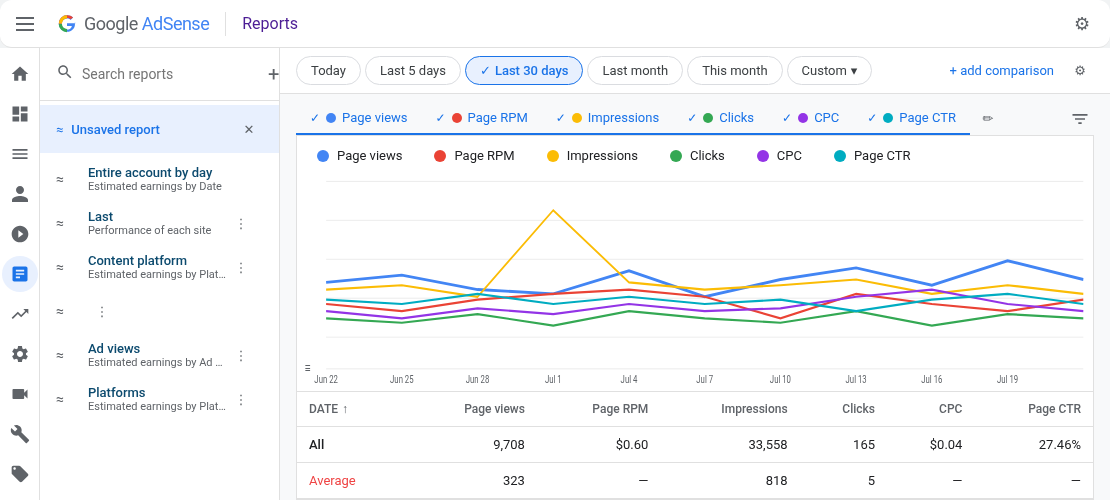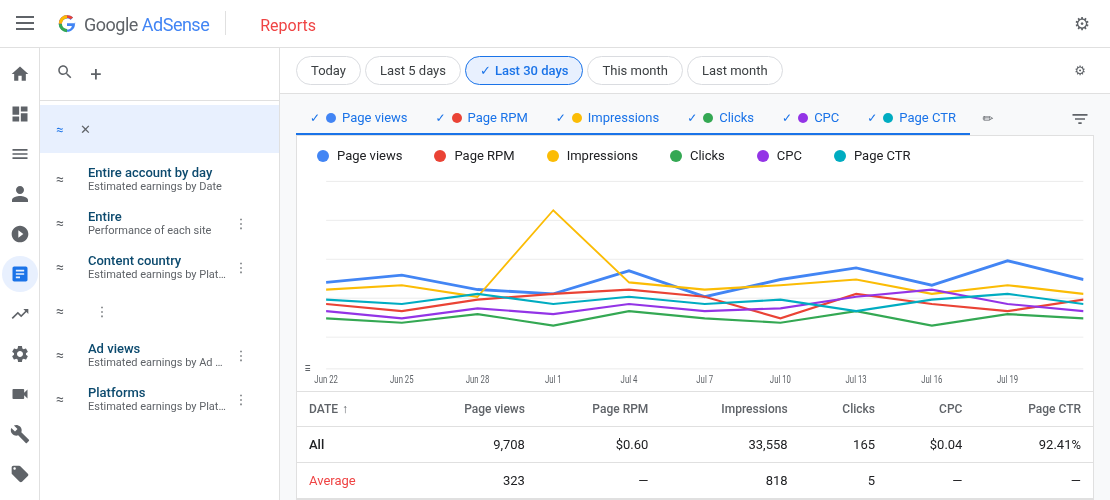--- a/index.html
+++ b/index.html
@@ -1,26 +1,26 @@
 <!DOCTYPE html>
 <html><head>
   <meta charset="utf-8">
   <style>
     * { box-sizing: border-box; margin: 0; padding: 0; font-family: 'Google Sans', Roboto, Arial, sans-serif; }
     body { background: #f1f3f4; font-size: 13px; color: #202124; width: 1110px; height: 500px; overflow: hidden; }
 
     
-    .topbar { display: flex; align-items: flex-end; height: 48px; background: #fff; border-bottom: 1px solid #e0e0e0; padding: 12px 16px; gap: 16px; }
+    .topbar { display: flex; align-items: center; height: 48px; background: #fff; border-bottom: 1px solid #e0e0e0; padding: 12px 16px; gap: 16px; border-radius: 12px; }
     .topbar-menu-icon { width: 24px; height: 24px; display: flex; flex-direction: column; justify-content: center; gap: 4px; cursor: pointer; }
     .topbar-menu-icon span { display: block; width: 18px; height: 2px; background: #5f6368; }
     .topbar-logo { display: flex; align-items: center; gap: 6px; }
     .topbar-brand { font-size: 18px; font-weight: 400; color: #202124; letter-spacing: -0.5px; }
     .topbar-brand span { color: #4285F4; }
     .topbar-divider { width: 1px; height: 24px; background: #e0e0e0; }
-    .topbar-page-title { font-size: 16px; color: #ef4444; font-weight: 400; margin-left: 18px; }
+    .topbar-page-title { font-size: 16px; color: #4c1d95; font-weight: 400; }
     .topbar-spacer { flex: 1; }
     .topbar-gear { width: 24px; height: 24px; cursor: pointer; color: #5f6368; display: flex; align-items: center; justify-content: center; font-size: 18px; }
 
     
     .layout { display: flex; height: calc(500px - 48px); }
 
     
     .leftnav { width: 40px; background: #fff; border-right: 1px solid #e0e0e0; display: flex; flex-direction: column; align-items: center; padding-top: 8px; gap: 4px; }
     .leftnav-icon { width: 36px; height: 36px; display: flex; align-items: center; justify-content: center; border-radius: 50%; cursor: pointer; color: #5f6368; font-size: 18px; }
     .leftnav-icon.active { background: #e8f0fe; color: #1a73e8; }
@@ -174,47 +174,49 @@
     </div>
   </div>
 
   <div class="sidebar">
     <div class="sidebar-search">
       <span class="sidebar-search-icon">
         <svg width="18" height="18" viewBox="0 0 24 24" fill="#5f6368">
             <path d="M15.5 14h-.79l-.28-.27C15.41 12.59 16 11.11 16 9.5 16 5.91 13.09 3 9.5 3S3 5.91 3 9.5 5.91 16 9.5 16c1.61 0 3.09-.59 4.23-1.57l.27.28v.79l5 4.99L20.49 19l-4.99-5zm-6 0C7.01 14 5 11.99 5 9.5S7.01 5 9.5 5 14 7.01 14 9.5 11.99 14 9.5 14z"></path>
           </svg>
       </span>
+      <input class="sidebar-search-input" type="text" placeholder="Search reports" style="">
       <div class="sidebar-add-icon">+</div>
     </div>
 
     <div class="unsaved-item">
       <span style="color:#1a73e8;font-size:13px;margin-right:8px;">≈</span>
+      <span class="unsaved-title">Unsaved report</span>
       <div class="sidebar-item-close">✕</div>
     </div>
 
     <div class="sidebar-item">
       <span class="sidebar-item-icon">≈</span>
       <div class="sidebar-item-content">
         <div class="sidebar-item-title">Entire account by day</div>
         <div class="sidebar-item-subtitle">Estimated earnings by Date</div>
       </div>
     </div>
     <div class="sidebar-item">
       <span class="sidebar-item-icon">≈</span>
       <div class="sidebar-item-content">
-        <div class="sidebar-item-title">Entire</div>
+        <div class="sidebar-item-title">Last</div>
         <div class="sidebar-item-subtitle">Performance of each site</div>
       </div>
       <div class="sidebar-item-more">⋮</div>
     </div>
     <div class="sidebar-item">
       <span class="sidebar-item-icon">≈</span>
       <div class="sidebar-item-content">
-        <div class="sidebar-item-title">Content country</div>
+        <div class="sidebar-item-title">Content platform</div>
         <div class="sidebar-item-subtitle">Estimated earnings by Platform...</div>
       </div>
       <div class="sidebar-item-more">⋮</div>
     </div>
     <div class="sidebar-item">
       <span class="sidebar-item-icon">≈</span>
       <div class="sidebar-item-more">⋮</div>
     </div>
     <div class="sidebar-item">
       <span class="sidebar-item-icon">≈</span>
@@ -236,23 +238,28 @@
 
   <div class="main">
 
     <div class="filterbar">
       <button class="filter-btn">Today</button>
       <button class="filter-btn">Last 5 days</button>
       <button class="filter-btn active">
         <span style="color:#1a73e8;">✓</span>
         <span>Last 30 days</span>
       </button>
+      <button class="filter-btn">Last month</button>
       <button class="filter-btn">This month</button>
-      <button class="filter-btn">Last month</button>
+      <button class="filter-btn">
+        <span>Custom</span>
+        <span>▾</span>
+      </button>
       <div class="filter-spacer"></div>
+      <div class="add-comparison">+ add comparison</div>
       <div class="filterbar-gear">⚙</div>
     </div>
 
     <div class="report-area">
 
       <div class="metric-tabs">
         <div class="metric-tab active">
           <span style="color:#1a73e8;font-size:12px;">✓</span>
           <span class="dot" style="background:#4285F4;"></span>
           <span>Page views</span>
@@ -373,21 +380,21 @@
               </tr>
             </thead>
             <tbody>
               <tr>
                 <td>All</td>
                 <td>9,708</td>
                 <td>$0.60</td>
                 <td>33,558</td>
                 <td>165</td>
                 <td>$0.04</td>
-                <td>92.41%</td>
+                <td>27.46%</td>
               </tr>
               <tr>
                 <td style="color:#ef4444;font-weight:400;">Average</td>
                 <td>323</td>
                 <td>—</td>
                 <td>818</td>
                 <td>5</td>
                 <td>—</td>
                 <td>—</td>
               </tr>

